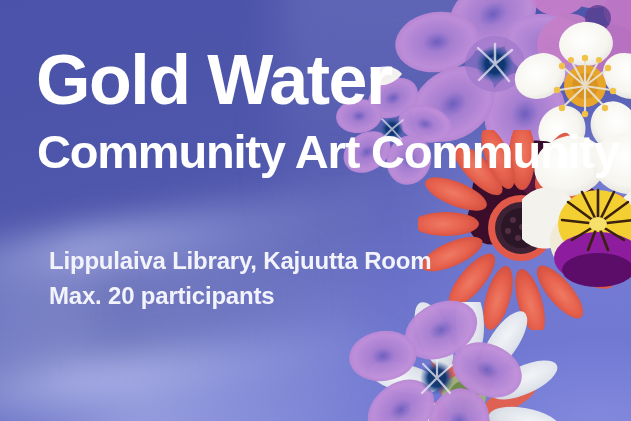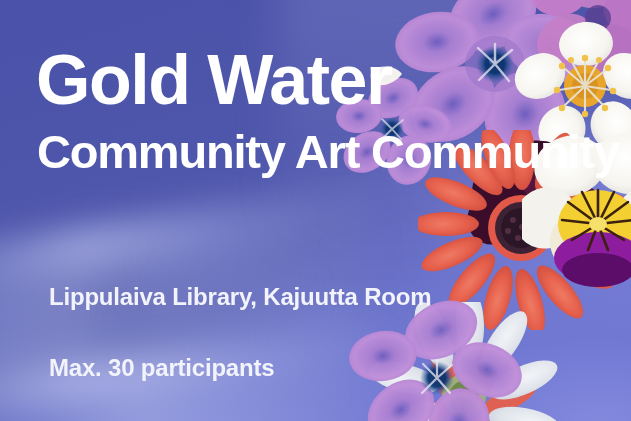--- a/index.html
+++ b/index.html
@@ -56,21 +56,21 @@
   .subtitle{
     position:absolute;left:37px;top:126px;
     font-size:47px;line-height:52px;font-weight:700;
     letter-spacing:-1.2px;color:#ffffff;white-space:nowrap;
   }
   .details{
     position:absolute;left:49px;top:243px;
   }
   .detail-line{
     font-size:24px;line-height:35px;font-weight:700;
-    letter-spacing:-0.2px;color:#f2f3fb;white-space:nowrap;margin-top:36px;
+    letter-spacing:-0.2px;color:#f2f3fb;white-space:nowrap;
   }
 </style>
 </head>
 <body>
 
 <div id="poster">
 
   <div class="bg-base"></div>
   <div class="bg-sheen-d"></div>
   <div class="bg-sheen-a"></div>
@@ -310,17 +310,17 @@
       <path d="M4 8 C14 2, 28 4, 34 12 C28 20, 16 26, 6 22 C2 18, 2 12, 4 8 Z" fill="#f7f6f1" opacity=".97" filter="url(#soft)"></path>
     </svg>
 
   </div>
 
   <div class="copy">
     <div class="title">Gold Water</div>
     <div class="subtitle">Community Art Community</div>
     <div class="details">
       <div class="detail-line">Lippulaiva Library, Kajuutta Room</div>
-      <div class="detail-line">Max. 30 participants</div>
+      <div class="detail-line">Max. 20 participants</div>
     </div>
   </div>
 
 </div>
 
 </body></html>

